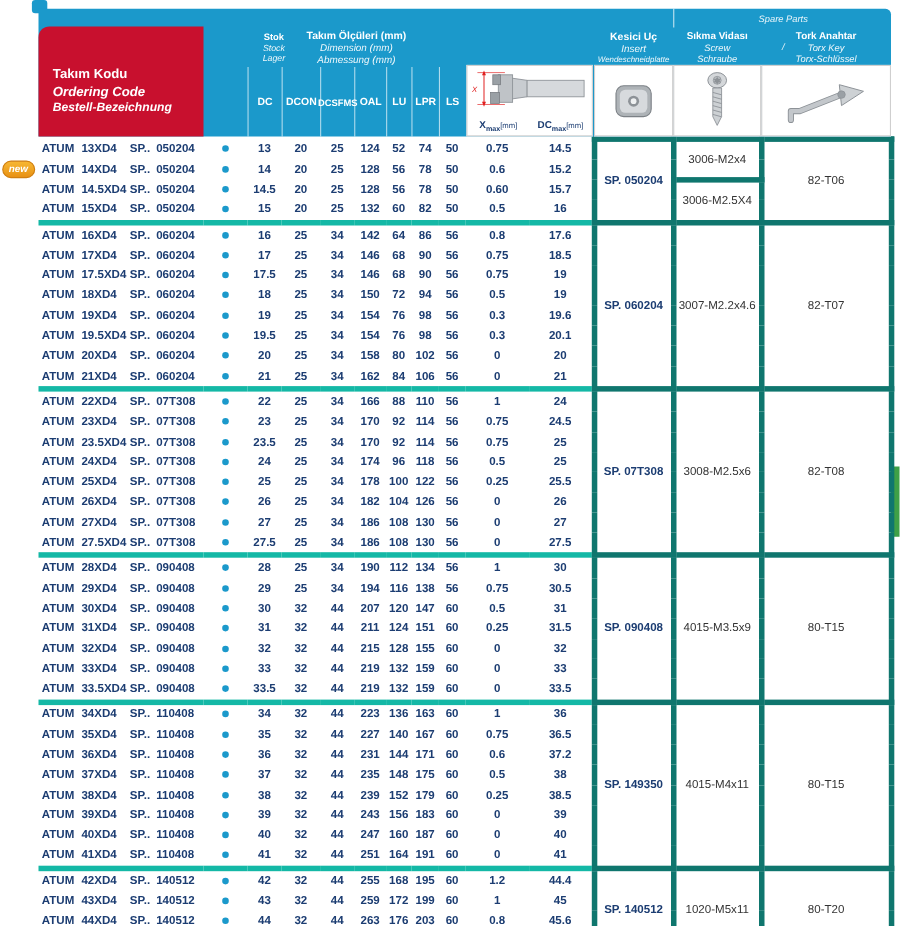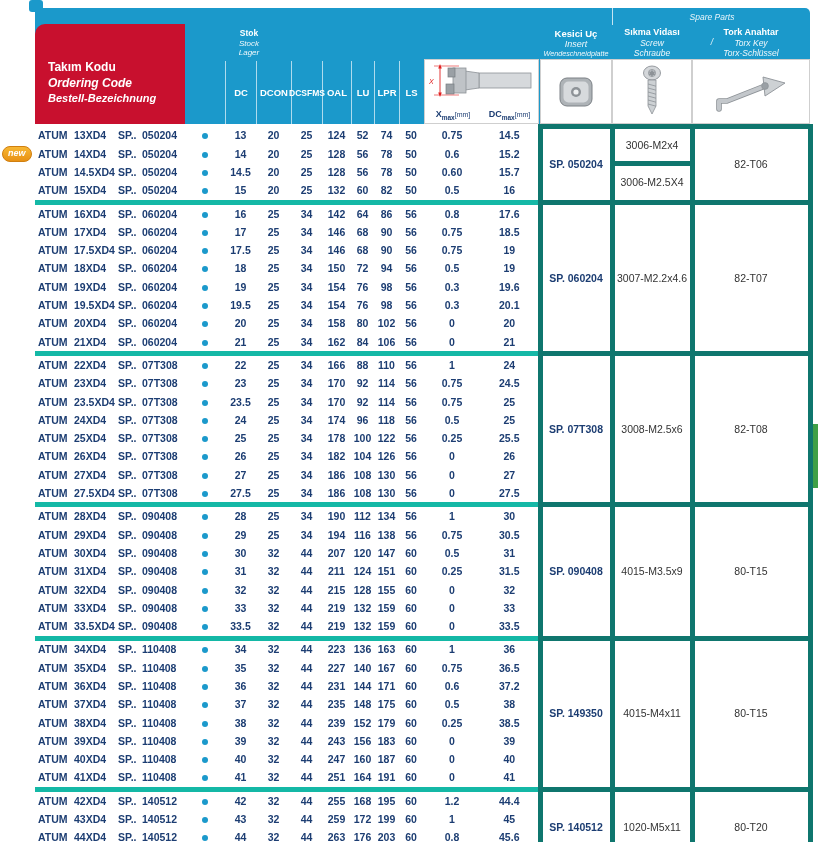--- a/index.html
+++ b/index.html
@@ -88,20 +88,25 @@
         <div class="rc2">Ordering Code</div>
         <div class="rc3">Bestell-Bezeichnung</div>
       </div>
 
       <div class="hgroup g-stock">
         <div class="hg1">Stok</div>
         <div class="hg2">Stock</div>
         <div class="hg3">Lager</div>
       </div>
 
+      <div class="hgroup g-dims">
+        <div class="hg1">Takım Ölçüleri (mm)</div>
+        <div class="hg2">Dimension (mm)</div>
+        <div class="hg3">Abmessung (mm)</div>
+      </div>
 
 
       <div class="hgroup g-insert">
         <div class="hg1">Kesici Uç</div>
         <div class="hg2">Insert</div>
         <div class="hg3">Wendeschneidplatte</div>
       </div>
 
       <div class="hgroup g-screw">
         <div class="hg1">Sıkma Vidası</div>

